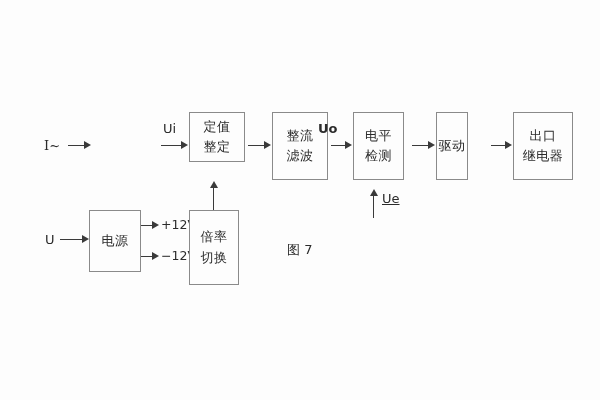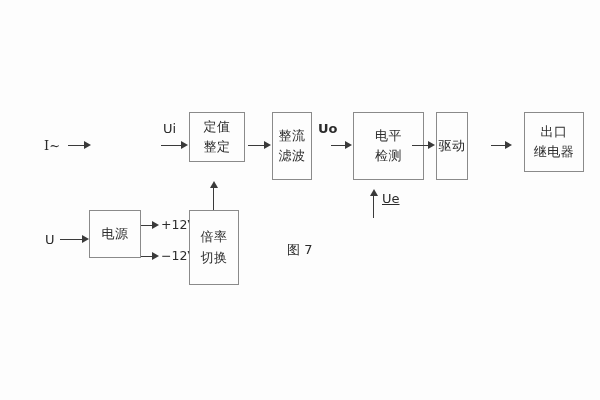--- a/index.html
+++ b/index.html
@@ -105,55 +105,55 @@
   <div class="arrow-r" style="left:181px; top:141px;"></div>
 
   <div class="box" style="left:189px; top:112px; width:56px; height:50px;">
     <span class="ln">定值</span>
     <span class="ln">整定</span>
   </div>
 
   <div class="hline" style="left:248px; top:145px; width:16px;"></div>
   <div class="arrow-r" style="left:264px; top:141px;"></div>
 
-  <div class="box" style="left:272px; top:112px; width:40px; height:68px;text-align:center;">
+  <div class="box" style="left:272px; top:112px; width:56px; height:68px;text-align:center;">
     <span class="ln">整流</span>
     <span class="ln">滤波</span>
   </div>
 
   <div class="lbl" style="left:318px; top:122px;font-weight:bold;">Uo</div>
   <div class="hline" style="left:331px; top:145px; width:14px;"></div>
   <div class="arrow-r" style="left:345px; top:141px;"></div>
 
-  <div class="box" style="left:353px; top:112px; width:71px; height:68px;">
+  <div class="box" style="left:353px; top:112px; width:51px; height:68px;">
     <span class="ln">电平</span>
     <span class="ln">检测</span>
   </div>
 
   <div class="hline" style="left:412px; top:145px; width:16px;"></div>
   <div class="arrow-r" style="left:428px; top:141px;"></div>
 
   <div class="box" style="left:436px; top:112px; width:32px; height:68px;">
     <span class="ln">驱动</span>
   </div>
 
   <div class="hline" style="left:491px; top:145px; width:14px;"></div>
   <div class="arrow-r" style="left:505px; top:141px;"></div>
 
-  <div class="box" style="left:513px; top:112px; width:60px; height:60px;margin-left:11px;">
+  <div class="box" style="left:513px; top:112px; width:60px; height:68px;">
     <span class="ln">出口</span>
     <span class="ln">继电器</span>
   </div>
 
   <div class="lbl" style="left:45px; top:233px;">U</div>
 
   <div class="dash" style="left:60px; top:239px; width:22px;"></div>
   <div class="arrow-r" style="left:82px; top:235px;"></div>
 
-  <div class="box" style="left:89px; top:210px; width:52px; height:48px;">
+  <div class="box" style="left:89px; top:210px; width:52px; height:62px;">
     <span class="ln">电源</span>
   </div>
 
   <div class="hline" style="left:141px; top:225px; width:16px;"></div>
   <div class="arrow-r" style="left:152px; top:221px;"></div>
   <div class="lbl small" style="left:161px; top:219px;">+12V</div>
 
   <div class="hline" style="left:141px; top:256px; width:16px;"></div>
   <div class="arrow-r" style="left:152px; top:252px;"></div>
   <div class="lbl small" style="left:161px; top:250px;">−12V</div>

